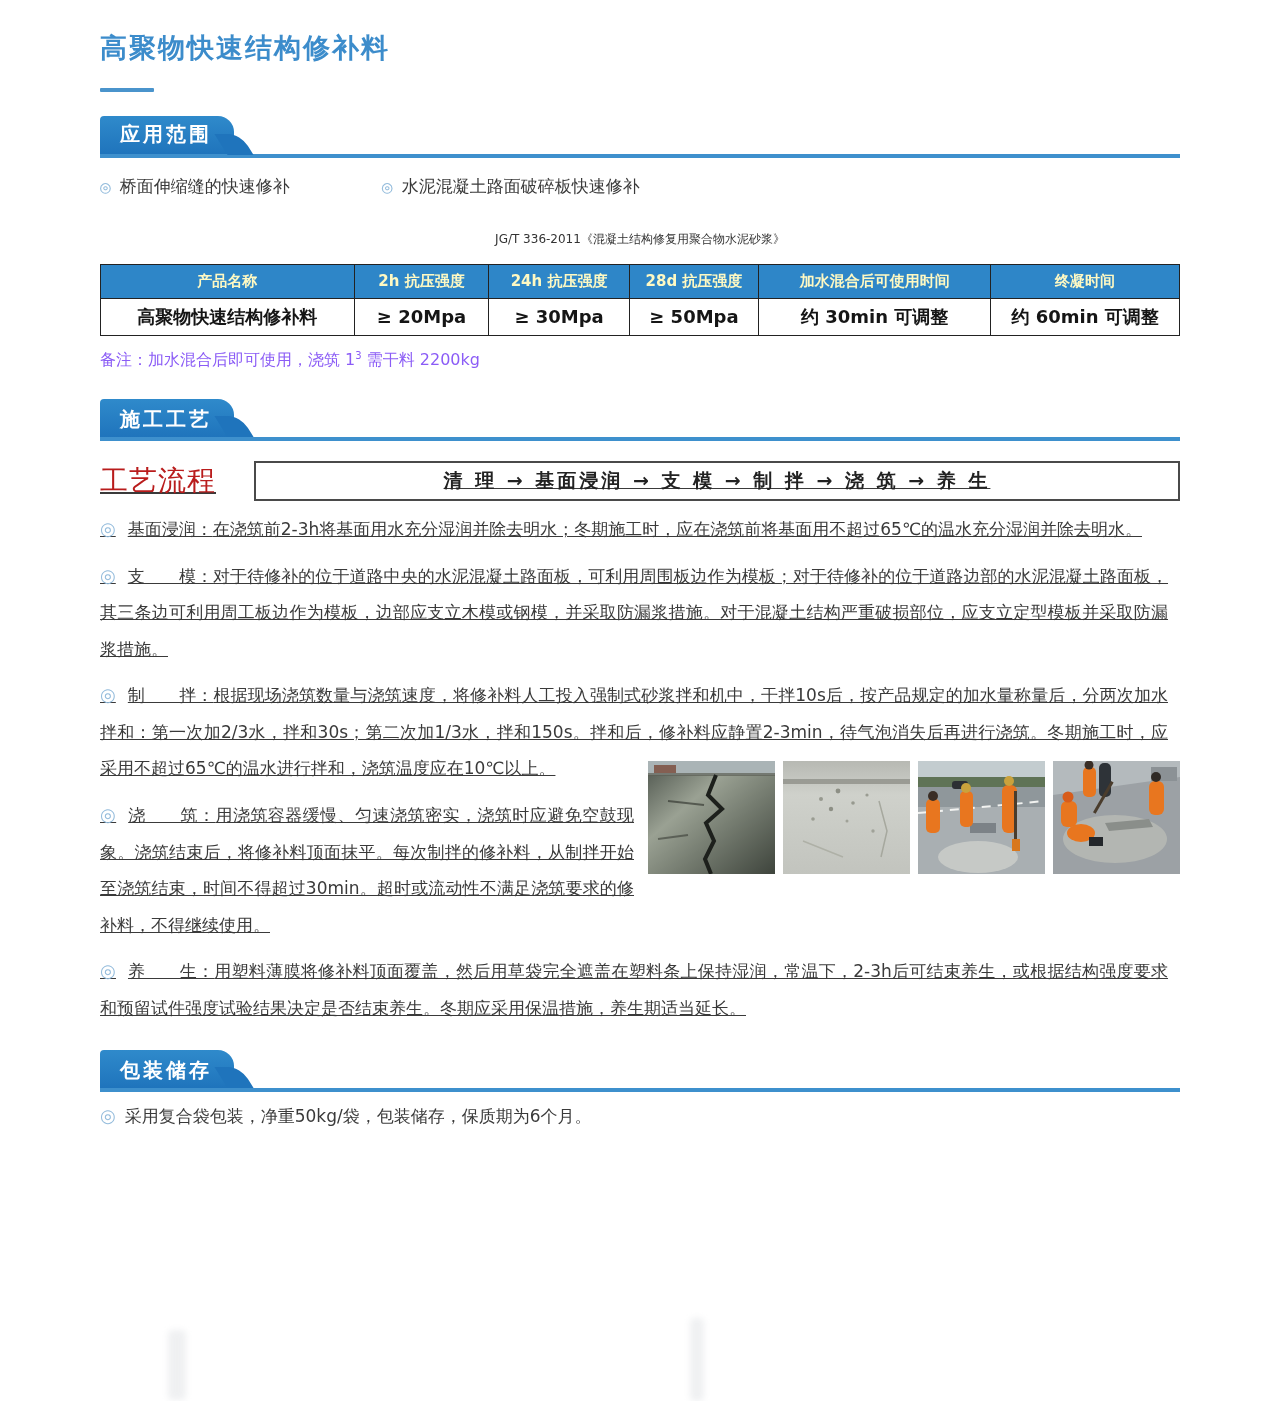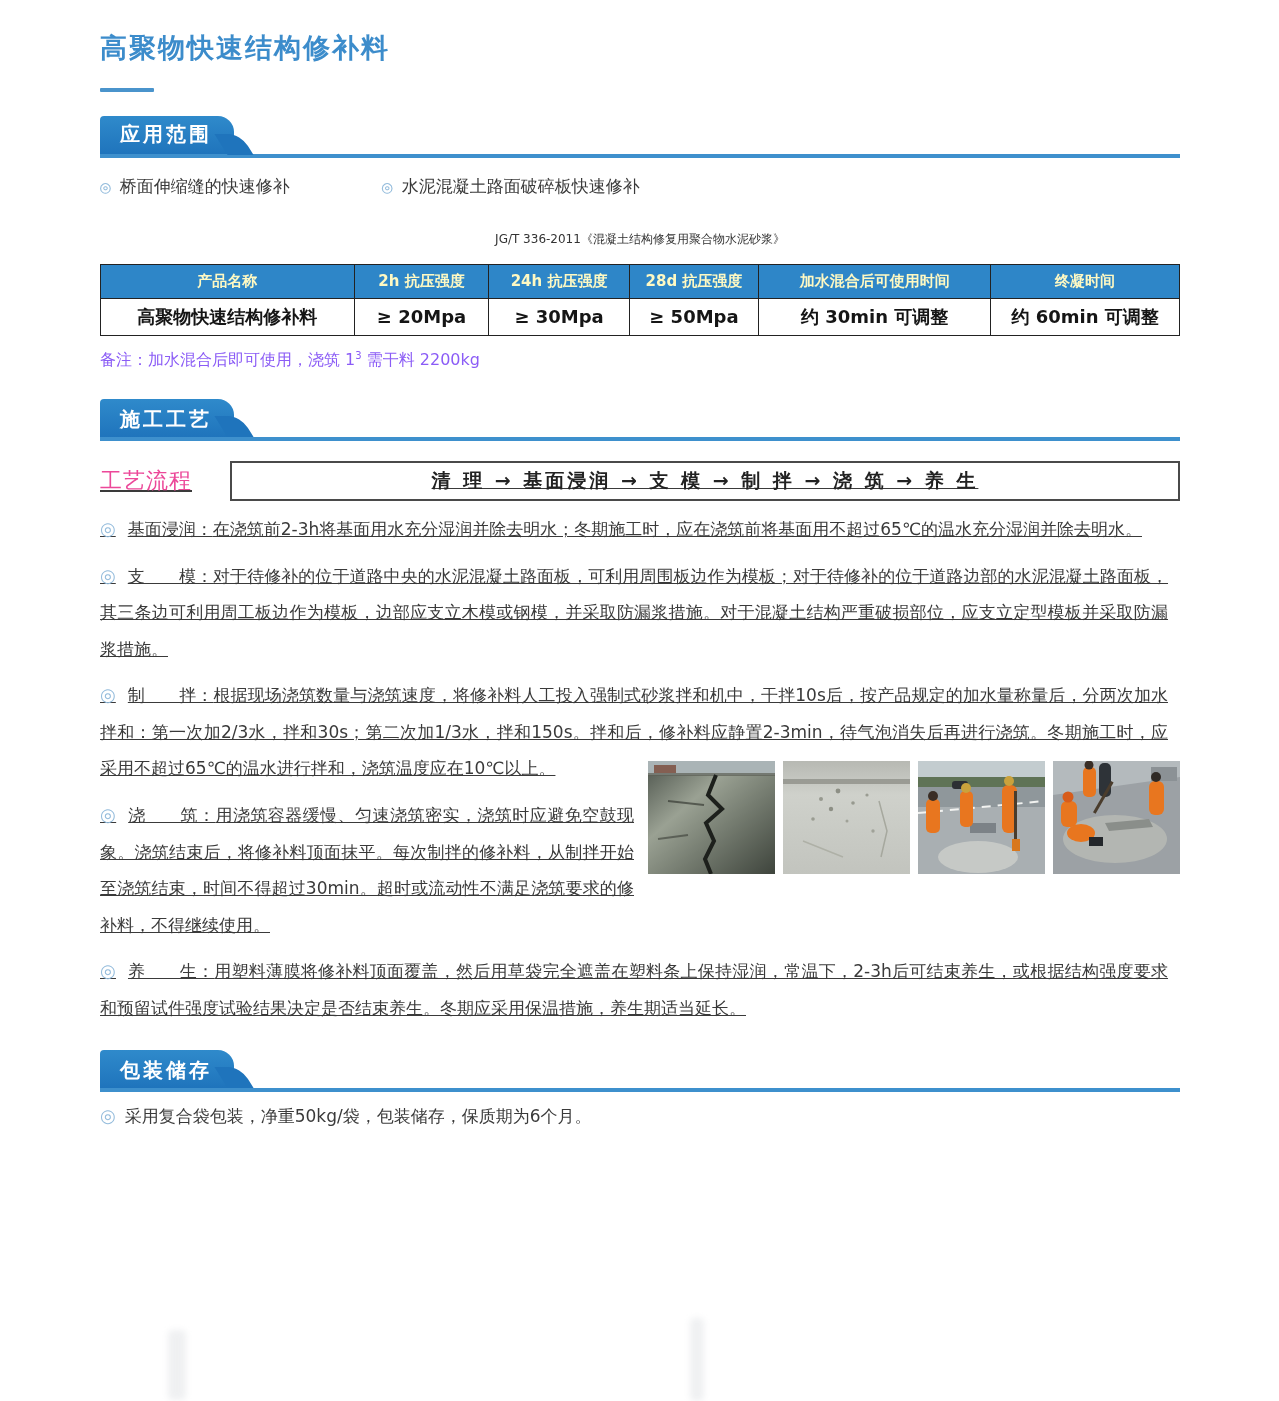--- a/index.html
+++ b/index.html
@@ -43,21 +43,21 @@
   table.perf{width:100%;border-collapse:collapse;margin-top:16px;table-layout:fixed;}
   table.perf th,table.perf td{border:1.6px solid #222;text-align:center;}
   table.perf th{background:#2e86c8;color:#fef9c3;font-size:15px;font-weight:600;padding:7px 2px;}
   table.perf td{font-size:18px;font-weight:600;color:#151515;padding:6px 2px;}
   .c0{width:23.5%;}.c1{width:12.5%;}.c2{width:13%;}.c3{width:12%;}.c4{width:21.5%;}.c5{width:17.5%;}
   .note{font-size:16px;margin-top:14px;color:#8b5cf6;}
   .note sup{font-size:10px;}
 
   
   .flow-row{display:flex;align-items:stretch;gap:38px;margin-top:20px;}
-  .flow-label{font-size:22px;color:#ec4899;flex:none;align-self:center;letter-spacing:1px;}
+  .flow-label{font-size:28px;color:#b91c1c;flex:none;align-self:center;letter-spacing:1px;}
   .flow-box{
     flex:1;border:2px solid #4a4a4a;text-align:center;
     font-size:19px;font-weight:600;letter-spacing:3px;color:#222;
     padding:5px 0;align-self:center;
   }
   .step{font-size:17px;line-height:2.15;margin:10px 12px 0 0;text-align:justify;}
   .step .dot{margin-right:12px;}
 
   
   .photo-strip{float:right;width:532px;margin:-26px 0 8px 14px;display:flex;gap:8px;}

